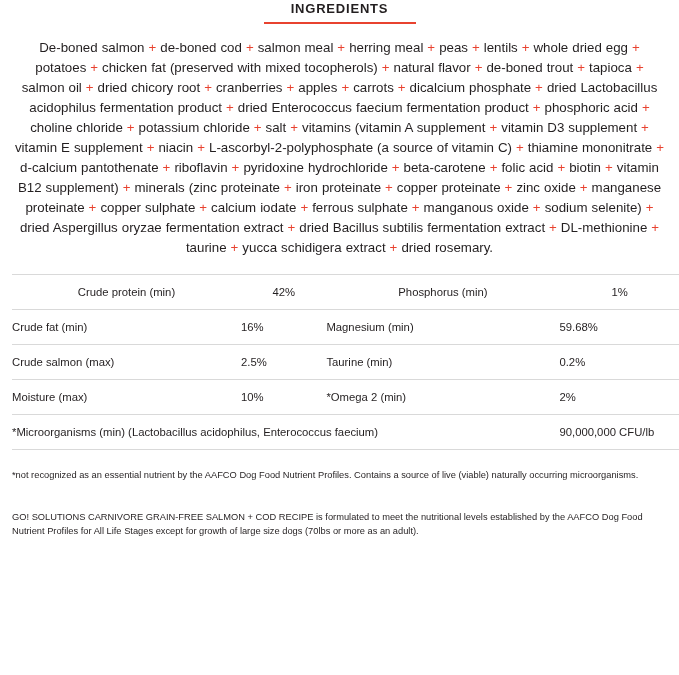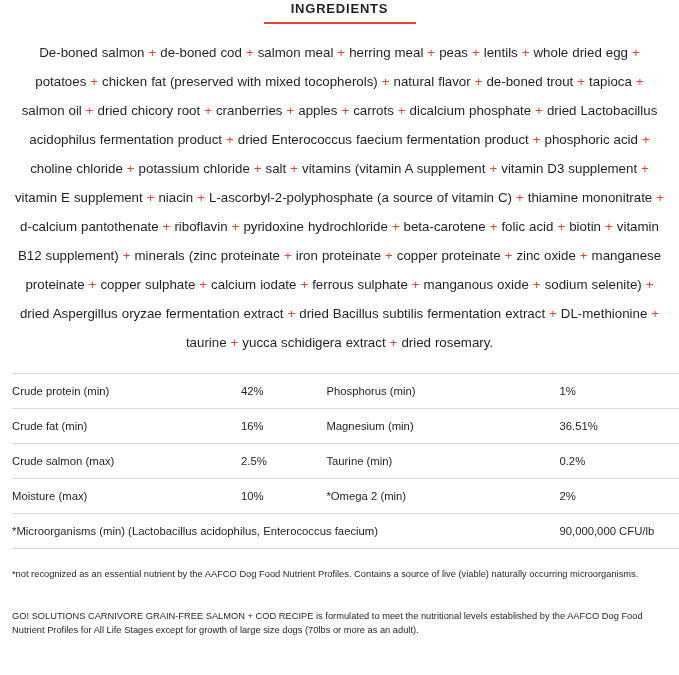--- a/index.html
+++ b/index.html
@@ -36,21 +36,21 @@
     width: 152px;
     height: 2px;
     background: #e8422f;
     margin: 6px auto 0 auto;
   }
 
   .ingredients-body {
     margin: 14px 6px 0 6px;
     text-align: center;
     font-size: 13.3px;
-    line-height: 29px;
+    line-height: 20px;
     color: #231f20;
     word-spacing: 0.3px;
   }
   .plus {
     color: #e8422f;
     font-weight: normal;
   }
 
   
   .ga-title {
@@ -72,21 +72,21 @@
     border-bottom: 1px solid #d9d9d9;
     padding: 11px 0 11px 0;
     vertical-align: middle;
     font-weight: normal;
   }
   td.c1 { width: 228px; padding-left: 2px; }
   td.c2 { width: 85px; }
   td.c3 { width: 232px; }
   td.c4 { width: 120px; }
 
-  tr.first td { border-top: 1px solid #d9d9d9; }
+  tr.first td { border-top: 1px solid #d9d9d9; text-align: center; }
 
   td.full-label { width: 545px; padding-left: 2px; }
   td.full-value { width: 120px; }
 
   .footnote {
     margin: 18px 0 0 4px;
     font-size: 9.3px;
     color: #231f20;
     line-height: 14px;
   }
@@ -114,21 +114,21 @@
         <tr class="first">
           <td class="c1">Crude protein (min)</td>
           <td class="c2">42%</td>
           <td class="c3">Phosphorus (min)</td>
           <td class="c4">1%</td>
         </tr>
         <tr>
           <td class="c1">Crude fat (min)</td>
           <td class="c2">16%</td>
           <td class="c3">Magnesium (min)</td>
-          <td class="c4">36.51%</td>
+          <td class="c4">59.68%</td>
         </tr>
         <tr>
           <td class="c1">Crude salmon (max)</td>
           <td class="c2">2.5%</td>
           <td class="c3">Taurine (min)</td>
           <td class="c4">0.2%</td>
         </tr>
         <tr>
           <td class="c1">Moisture (max)</td>
           <td class="c2">10%</td>

